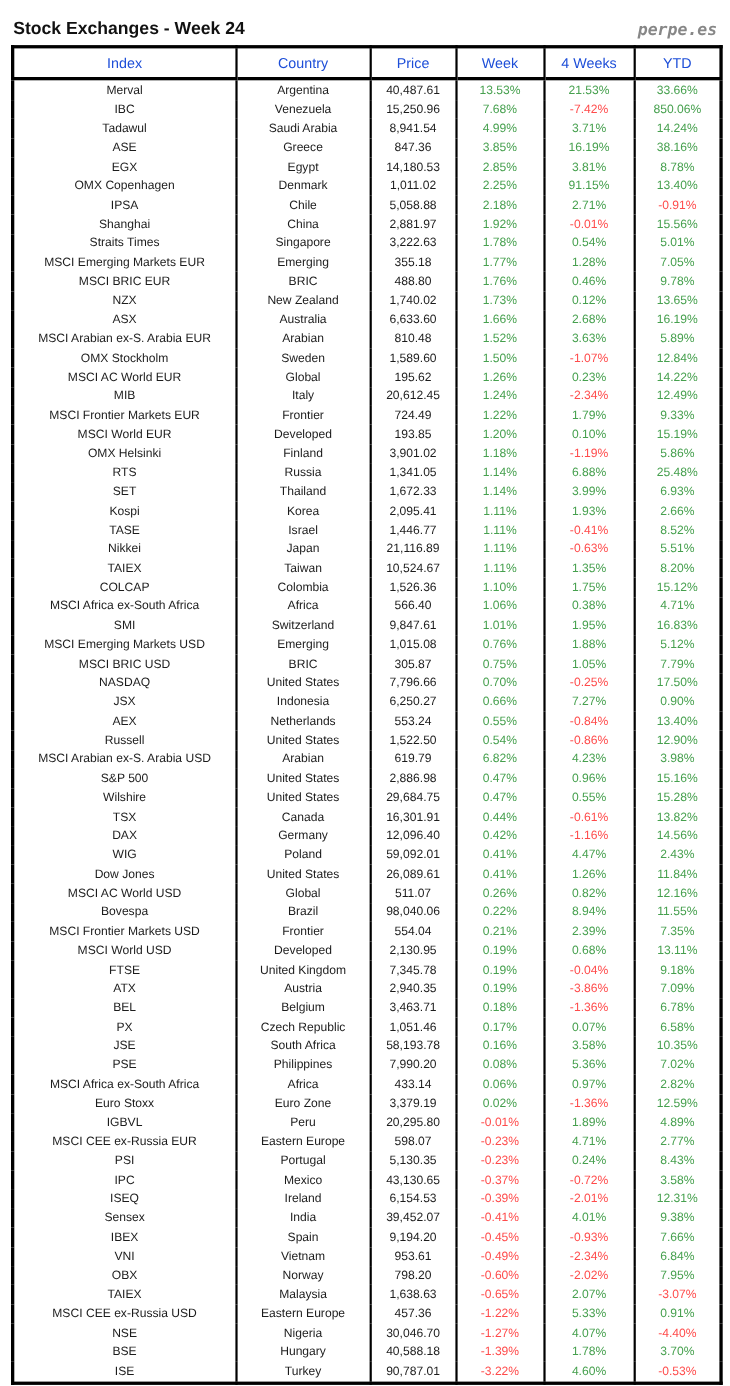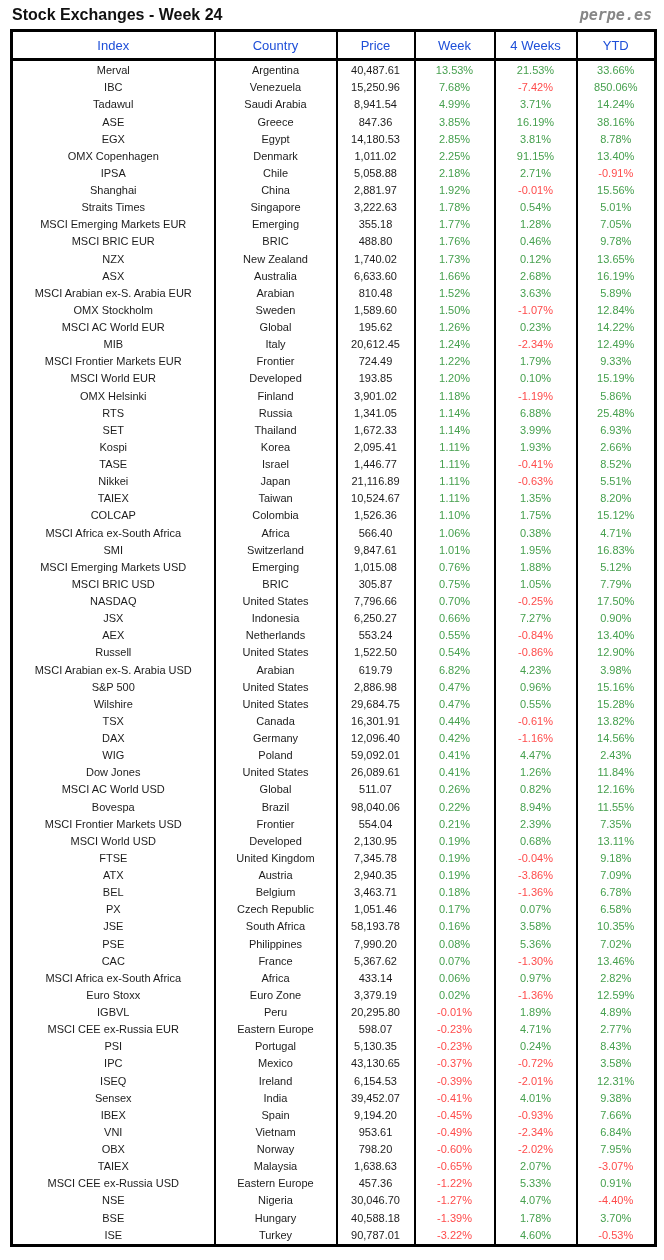--- a/index.html
+++ b/index.html
@@ -9,21 +9,21 @@
     width: 664px;
     height: 1260px;
     font-family: "Liberation Sans", sans-serif;
     color: #1c1c1c;
     -webkit-font-smoothing: antialiased;
   }
   .page {
     width: 664px;
     height: 1260px;
     box-sizing: border-box;
-    padding: 0 10px;
+    padding: 12px 10px;
   }
   .titlebar {
     height: 29px;
     display: flex;
     align-items: center;
     justify-content: space-between;
     padding: 0 2px;
   }
   .page-title {
     font-size: 16px;
@@ -510,28 +510,20 @@
         </tr>
         <tr>
           <td>PSE</td>
           <td>Philippines</td>
           <td>7,990.20</td>
           <td class="pos">0.08%</td>
           <td class="pos">5.36%</td>
           <td class="pos">7.02%</td>
         </tr>
         <tr>
-          <td>CAC</td>
-          <td>France</td>
-          <td>5,367.62</td>
-          <td class="pos">0.07%</td>
-          <td class="neg">-1.30%</td>
-          <td class="pos">13.46%</td>
-        </tr>
-        <tr>
           <td>MSCI Africa ex-South Africa</td>
           <td>Africa</td>
           <td>433.14</td>
           <td class="pos">0.06%</td>
           <td class="pos">0.97%</td>
           <td class="pos">2.82%</td>
         </tr>
         <tr>
           <td>Euro Stoxx</td>
           <td>Euro Zone</td>

